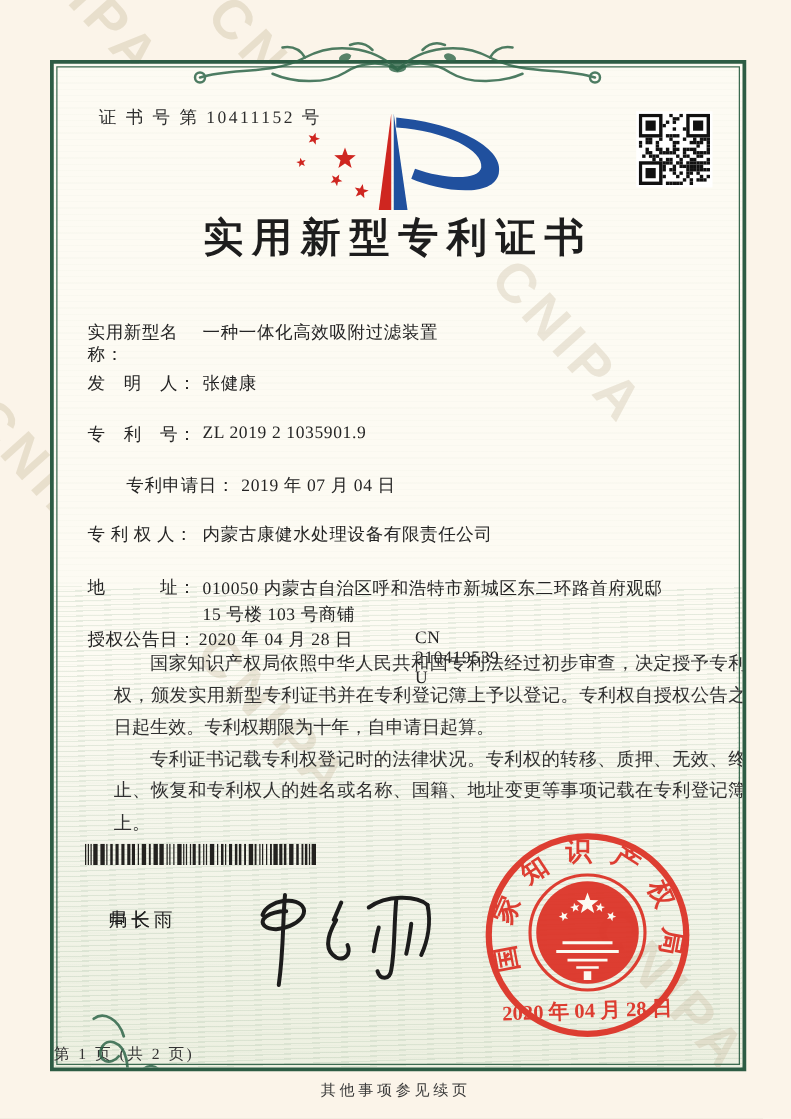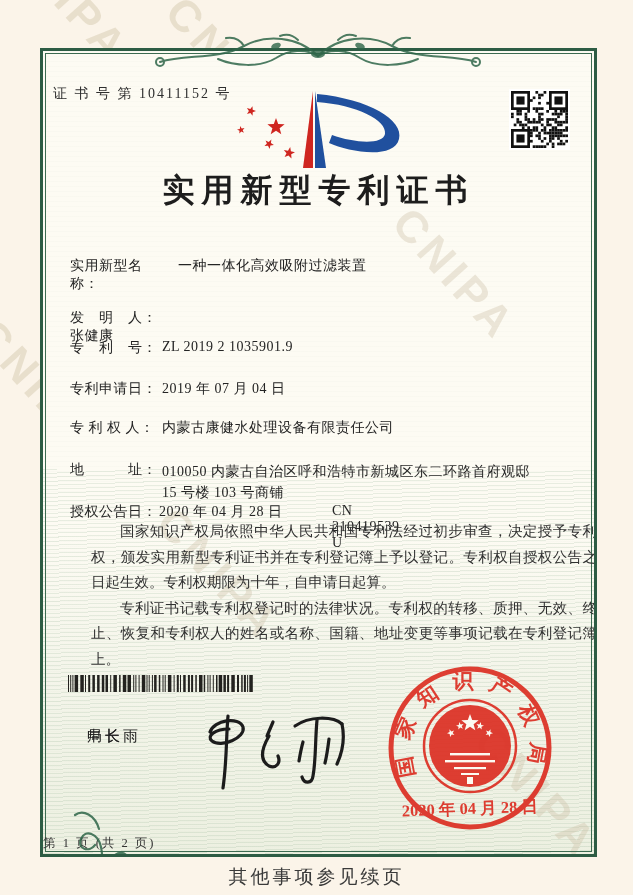--- a/index.html
+++ b/index.html
@@ -31,21 +31,21 @@
     position:absolute;inset:0;z-index:0;opacity:.35;
     background:repeating-linear-gradient(180deg,rgba(150,175,150,0.10) 0px,rgba(150,175,150,0.10) 1px,transparent 1px,transparent 5px);
   }
   .fwm{
     position:absolute;font-family:"Liberation Sans","DejaVu Sans",sans-serif;
     font-weight:bold;font-size:44px;letter-spacing:5px;
     color:rgba(201,186,158,0.33);transform:rotate(48deg);white-space:nowrap;
     pointer-events:none;z-index:1;
   }
   .content{position:absolute;inset:0;z-index:4;}
-  .cert-no{position:absolute;left:10px;top:34px;font-size:14px;letter-spacing:2px;color:#2e2e2e;}
+  .cert-no{position:absolute;left:36px;top:34px;font-size:14px;letter-spacing:2px;color:#2e2e2e;}
   .logo{position:absolute;left:190px;top:36px;width:178px;height:88px;}
   .qr{position:absolute;left:466px;top:38px;width:57px;height:57px;background:#fff;padding:2px;}
   .title{
     position:absolute;left:0;right:0;top:118px;text-align:center;
     font-size:32px;font-weight:bold;letter-spacing:7px;color:#1d1d1d;
   }
   .row{position:absolute;left:27px;font-size:14px;letter-spacing:.5px;color:#242424;display:flex;}
   .row .lbl{display:inline-block;width:92px;flex:none;}
   .row .val{display:inline-block;}
   .row-addr .val{width:382px;line-height:21px;}
@@ -55,21 +55,21 @@
     position:absolute;left:27px;top:468px;width:506px;
     font-size:14.5px;line-height:25.5px;color:#303030;text-align:justify;margin-left:21px;
   }
   .paras p{margin:0;text-indent:2em;}
   .barcode{position:absolute;left:25px;top:624px;width:186px;height:17px;}
   .issuer-title{position:absolute;left:44px;top:676px;font-size:15px;letter-spacing:3px;color:#222;}
   .issuer-name{position:absolute;left:44px;top:676px;font-size:15px;letter-spacing:3px;color:#222;}
   .signature{position:absolute;left:146px;top:645px;width:165px;height:105px;}
   .seal{position:absolute;left:340px;top:610px;width:174px;height:174px;opacity:.93;mix-blend-mode:multiply;}
   .page-indicator{position:absolute;left:0;right:0;top:784px;text-align:left;font-size:12.5px;letter-spacing:2px;color:#333;}
-  .note{position:absolute;left:0;right:0;top:864px;text-align:center;font-size:19px;letter-spacing:3px;color:#3a3a3a;z-index:2;}
+  .note{position:absolute;left:0;right:0;top:864px;text-align:center;font-size:12px;letter-spacing:3px;color:#3a3a3a;z-index:2;}
   .ornament-top{position:absolute;left:148px;top:26px;width:340px;height:48px;z-index:3;}
   .corner{position:absolute;width:92px;height:112px;z-index:4;}
   .corner-bl{left:28px;top:738px;}
   .corner-br{left:514px;top:738px;transform:scaleX(-1);}
 </style>
 </head>
 <body>
 
 <div class="page">
 
@@ -259,33 +259,33 @@
           <rect x="8" y="20" width="1" height="1" fill="#111"></rect>
           <rect x="9" y="20" width="1" height="1" fill="#111"></rect>
           <rect x="10" y="20" width="1" height="1" fill="#111"></rect>
           <rect x="11" y="20" width="1" height="1" fill="#111"></rect>
           <rect x="12" y="20" width="1" height="1" fill="#111"></rect>
           <rect x="15" y="20" width="1" height="1" fill="#111"></rect>
         </svg>
 
       <div class="title">实用新型专利证书</div>
 
-      <div class="row" style="top:206px;gap:16px;">
+      <div class="row" style="top:206px;">
         <span class="lbl">实用新型名称：</span>
         <span class="val">一种一体化高效吸附过滤装置</span>
       </div>
-      <div class="row" style="top:258px;flex-direction:column;">
+      <div class="row" style="top:247px;">
         <span class="lbl">发　明　人：</span>
         <span class="val">张健康</span>
       </div>
       <div class="row" style="top:288px;">
         <span class="lbl">专　利　号：</span>
         <span class="val">ZL 2019 2 1035901.9</span>
       </div>
-      <div class="row" style="top:329px;">
+      <div class="row" style="top:329px;margin-left:31px;">
         <span class="lbl">专利申请日：</span>
         <span class="val">2019 年 07 月 04 日</span>
       </div>
       <div class="row" style="top:368px;">
         <span class="lbl">专 利 权 人：</span>
         <span class="val">内蒙古康健水处理设备有限责任公司</span>
       </div>
       <div class="row row-addr" style="top:410px;">
         <span class="lbl">地　　　址：</span>
         <span class="val">010050 内蒙古自治区呼和浩特市新城区东二环路首府观邸 15 号楼 103 号商铺</span>

